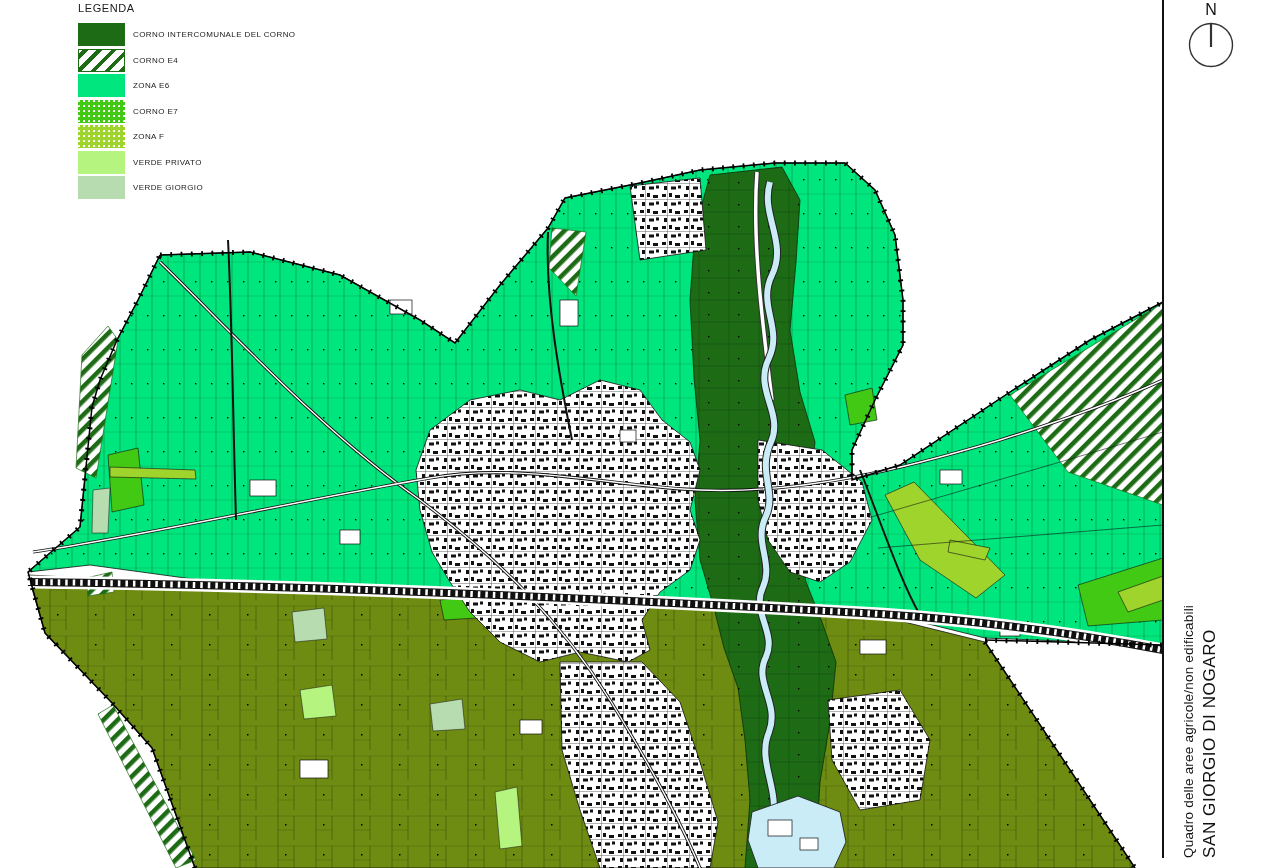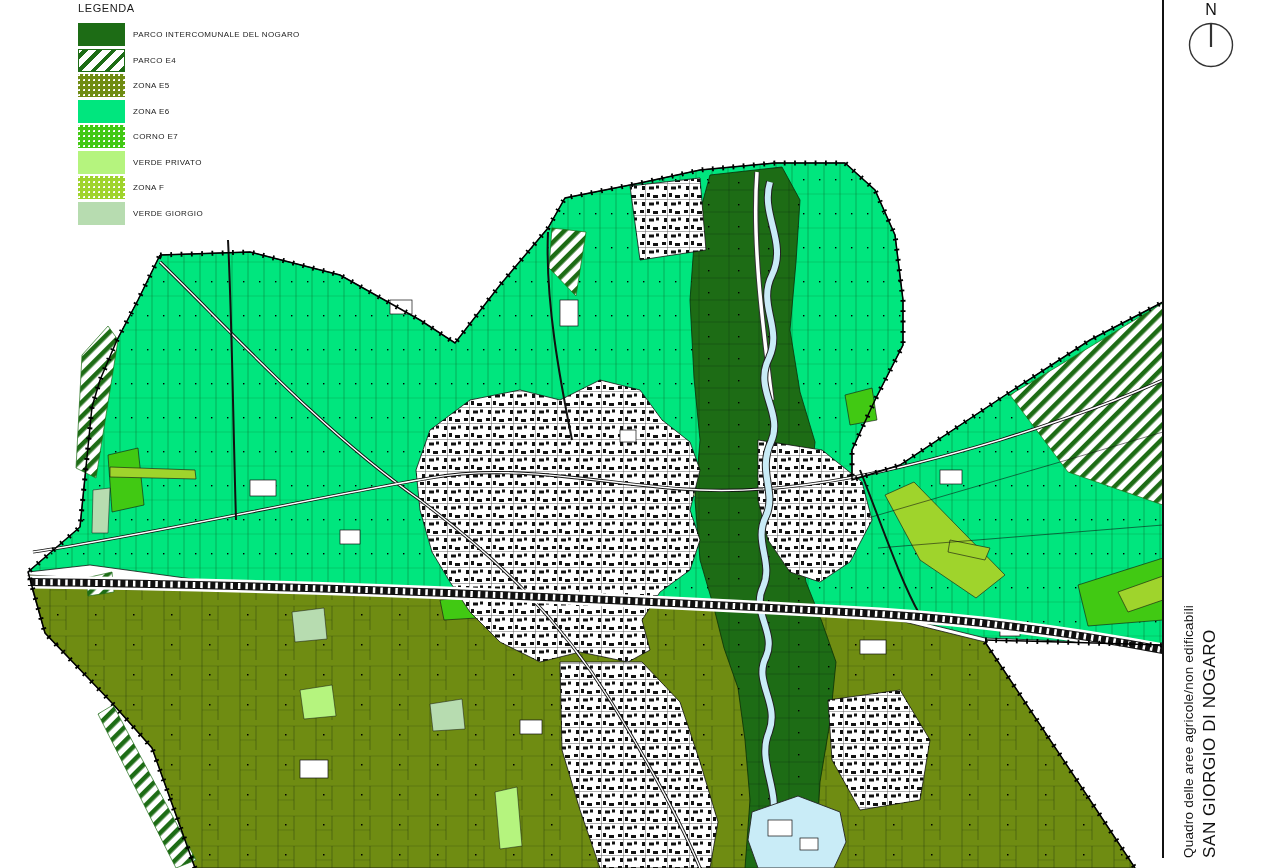--- a/index.html
+++ b/index.html
@@ -178,45 +178,41 @@
       <path stroke-width="1.5" d="M160,255 L250,252 340,275 420,320 455,343 500,285 548,228 565,198 640,183 700,170 775,163 845,163 875,190 895,235 903,300 903,345 875,400 852,450 852,480 900,465 1010,392 1090,340 1163,302 M985,640 L1163,645 M985,642 L1090,800 1135,868 M195,868 L152,748 112,703 45,633 28,572 80,527 88,447 92,407 100,380 117,340 138,300 160,255"></path>
       <path stroke-width="5" stroke-dasharray="1.8 8.5" d="M160,255 L250,252 340,275 420,320 455,343 500,285 548,228 565,198 640,183 700,170 775,163 845,163 875,190 895,235 903,300 903,345 875,400 852,450 852,480 900,465 1010,392 1090,340 1163,302 M985,640 L1163,645 M985,642 L1090,800 1135,868 M195,868 L152,748 112,703 45,633 28,572 80,527 88,447 92,407 100,380 117,340 138,300 160,255"></path>
     </g>
   </svg>
 
   <div class="legend">
     <div class="legend-title">LEGENDA</div>
     <div id="legend-items">
         <div class="legend-row">
           <span class="swatch sw-parco"></span>
-          <span class="legend-label">PARCO INTERCOMUNALE DEL NOGARO</span>
+          <span class="legend-label">CORNO INTERCOMUNALE DEL CORNO</span>
         </div>
         <div class="legend-row">
           <span class="swatch sw-e4"></span>
-          <span class="legend-label">PARCO E4</span>
-        </div>
-        <div class="legend-row">
-          <span class="swatch sw-e5"></span>
-          <span class="legend-label">ZONA E5</span>
+          <span class="legend-label">CORNO E4</span>
         </div>
         <div class="legend-row">
           <span class="swatch sw-e6"></span>
           <span class="legend-label">ZONA E6</span>
         </div>
         <div class="legend-row">
           <span class="swatch sw-e7"></span>
           <span class="legend-label">CORNO E7</span>
         </div>
         <div class="legend-row">
+          <span class="swatch sw-f"></span>
+          <span class="legend-label">ZONA F</span>
+        </div>
+        <div class="legend-row">
           <span class="swatch sw-verde-privato"></span>
           <span class="legend-label">VERDE PRIVATO</span>
-        </div>
-        <div class="legend-row">
-          <span class="swatch sw-f"></span>
-          <span class="legend-label">ZONA F</span>
         </div>
         <div class="legend-row">
           <span class="swatch sw-verde-pubblico"></span>
           <span class="legend-label">VERDE GIORGIO</span>
         </div>
       </div>
   </div>
 
   <div class="frame-line"></div>
 

